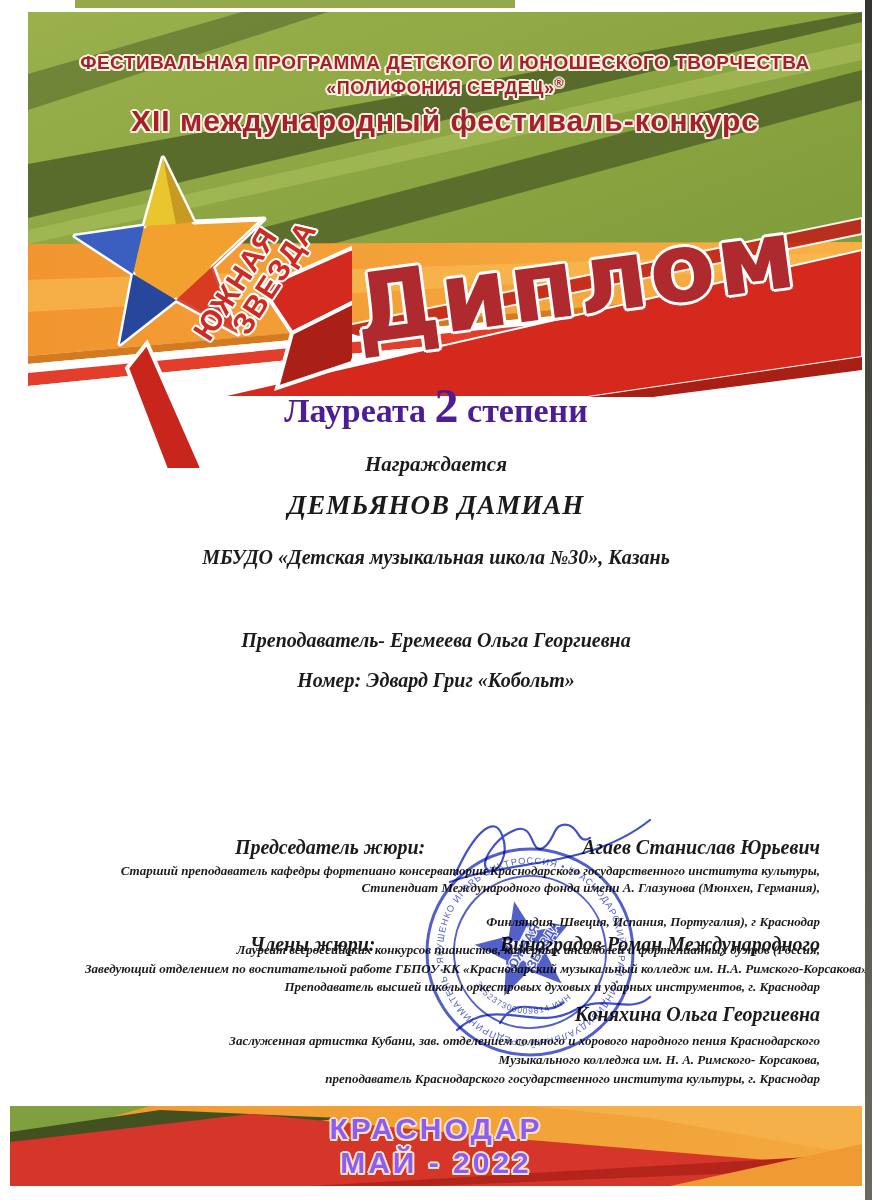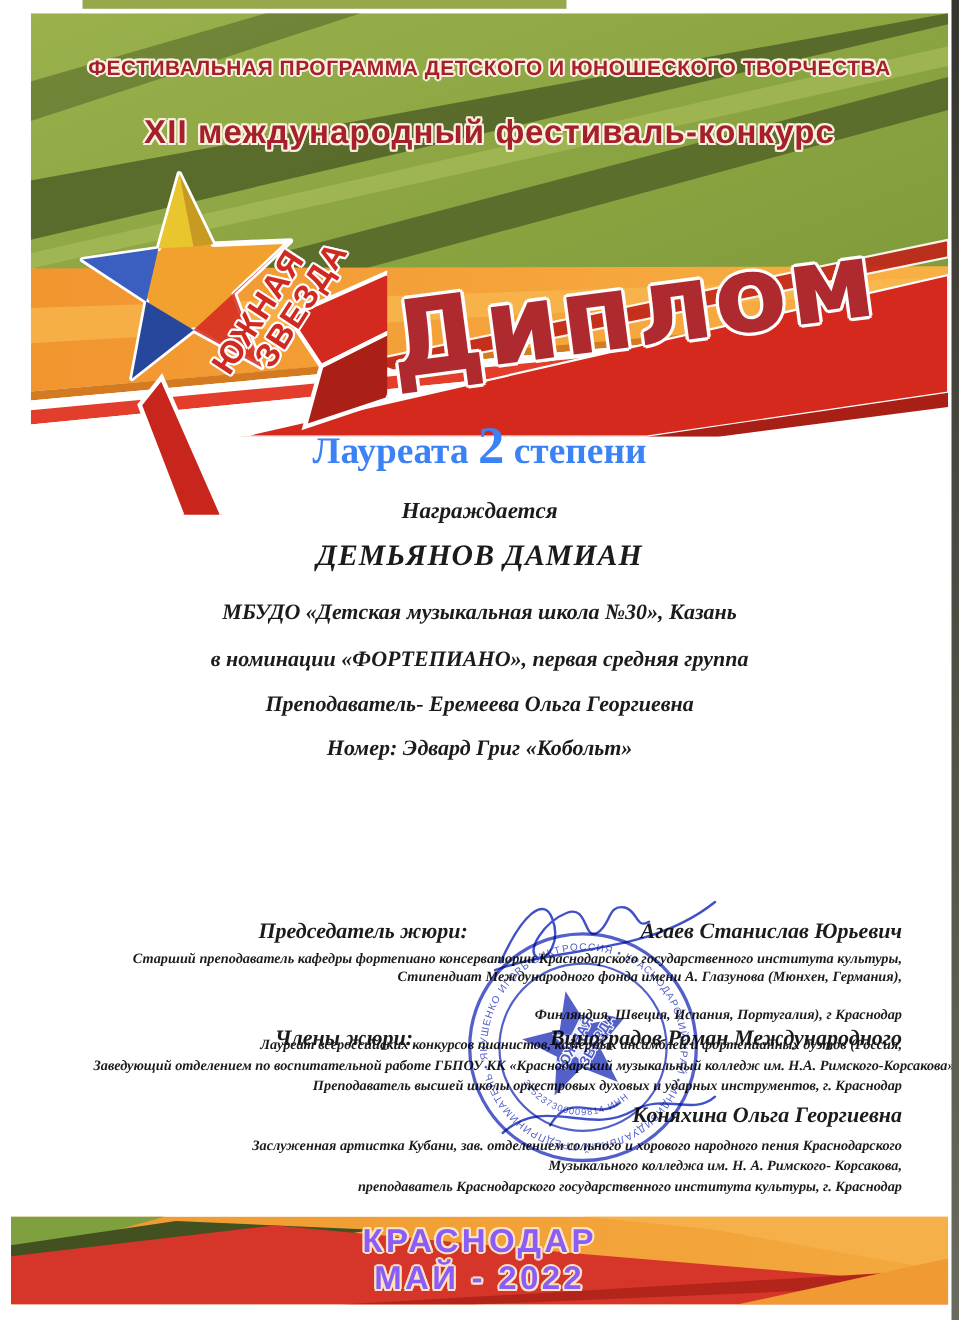--- a/index.html
+++ b/index.html
@@ -23,21 +23,21 @@
                           1.5px 1.5px 0 #fff,-1.5px -1.5px 0 #fff,1.5px -1.5px 0 #fff,-1.5px 1.5px 0 #fff;}
   .logo-words .w2{display:block;margin-left:26px;}
   .diploma-title{position:absolute;left:322px;top:234px;width:506px;text-align:center;
                  font-family:"DejaVu Sans",sans-serif;font-weight:800;font-size:96px;line-height:1;
                  color:#ae2a2e;letter-spacing:2px;transform:rotate(-7.5deg);
                  text-shadow:3px 0 0 #fff,-3px 0 0 #fff,0 3px 0 #fff,0 -3px 0 #fff,
                              2px 2px 0 #fff,-2px -2px 0 #fff,2px -2px 0 #fff,-2px 2px 0 #fff;}
 
   
   .center-line{position:absolute;left:0;width:872px;text-align:center;}
-  .degree{top:378px;font-weight:700;font-size:34px;color:#3b82f6;}
+  .degree{top:378px;font-weight:700;font-size:34px;color:#4c1d95;}
   .degree .num{font-size:48px;}
   .it{font-style:italic;font-weight:700;}
   .awarded{top:452px;font-size:21px;}
   .recipient{top:490px;font-size:27px;letter-spacing:1px;}
   .school{top:546px;font-size:20px;}
   .nomination{top:588px;font-size:20px;}
   .teacher{top:629px;font-size:20px;}
   .piece{top:669px;font-size:20px;}
 
   
@@ -106,37 +106,37 @@
     <polygon points="240,195 330,150 300,225 225,250" fill="#aa1f16" stroke="#ffffff" stroke-width="4"></polygon>
     <polygon points="111,20 142,84 212,81 161,129 186,196 124,162 68,206 81,136 23,98 92,88" fill="#f2a12f" stroke="#ffffff" stroke-width="5" stroke-linejoin="round"></polygon>
     <polygon points="92,88 23,98 81,136" fill="#3a5fc0"></polygon>
     <polygon points="81,136 68,206 124,162" fill="#27479d"></polygon>
     <polygon points="111,20 92,88 124,86" fill="#e9c52e"></polygon>
     <polygon points="111,20 124,86 142,84" fill="#c79b22"></polygon>
     <polygon points="212,81 161,129 186,196 124,162" fill="#d3291e" opacity=".85"></polygon>
   </svg>
 
   <div class="hdr-line hdr1">ФЕСТИВАЛЬНАЯ ПРОГРАММА ДЕТСКОГО И ЮНОШЕСКОГО ТВОРЧЕСТВА</div>
+  <div class="hdr-line hdr2"><span>«ПОЛИФОНИЯ СЕРДЕЦ»</span><sup>®</sup></div>
   <div class="hdr-line hdr3">XII международный фестиваль-конкурс</div>
 
   <div class="logo-words">
     <span class="w1">ЮЖНАЯ</span>
     <span class="w2">ЗВЕЗДА</span>
   </div>
 
   <div class="diploma-title">Диплом</div>
 
   <div class="center-line degree"><span>Лауреата</span>
     <span class="num">2</span>
     <span>степени</span></div>
 
   <div class="center-line it awarded">Награждается</div>
   <div class="center-line it recipient">ДЕМЬЯНОВ ДАМИАН</div>
   <div class="center-line it school">МБУДО «Детская музыкальная школа №30», Казань</div>
-  <div class="center-line it nomination">в номинации «ФОРТЕПИАНО»,  первая средняя группа</div>
   <div class="center-line it piece">Номер: Эдвард Григ «Кобольт»</div>
   <div class="center-line it teacher">Преподаватель- Еремеева Ольга Георгиевна</div>
 
   <div class="jury" style="top:0;">
     <div class="jury-row" style="top:836px;">
       <span class="jury-label">Председатель жюри:</span>
       <span class="jury-name">Агаев Станислав Юрьевич</span>
     </div>
     <div class="bio" style="top:862px;">Старший преподаватель кафедры фортепиано консерватории Краснодарского государственного института культуры,</div>
     <div class="bio" style="top:879px;">Стипендиат Международного фонда имени А. Глазунова (Мюнхен, Германия),</div>

